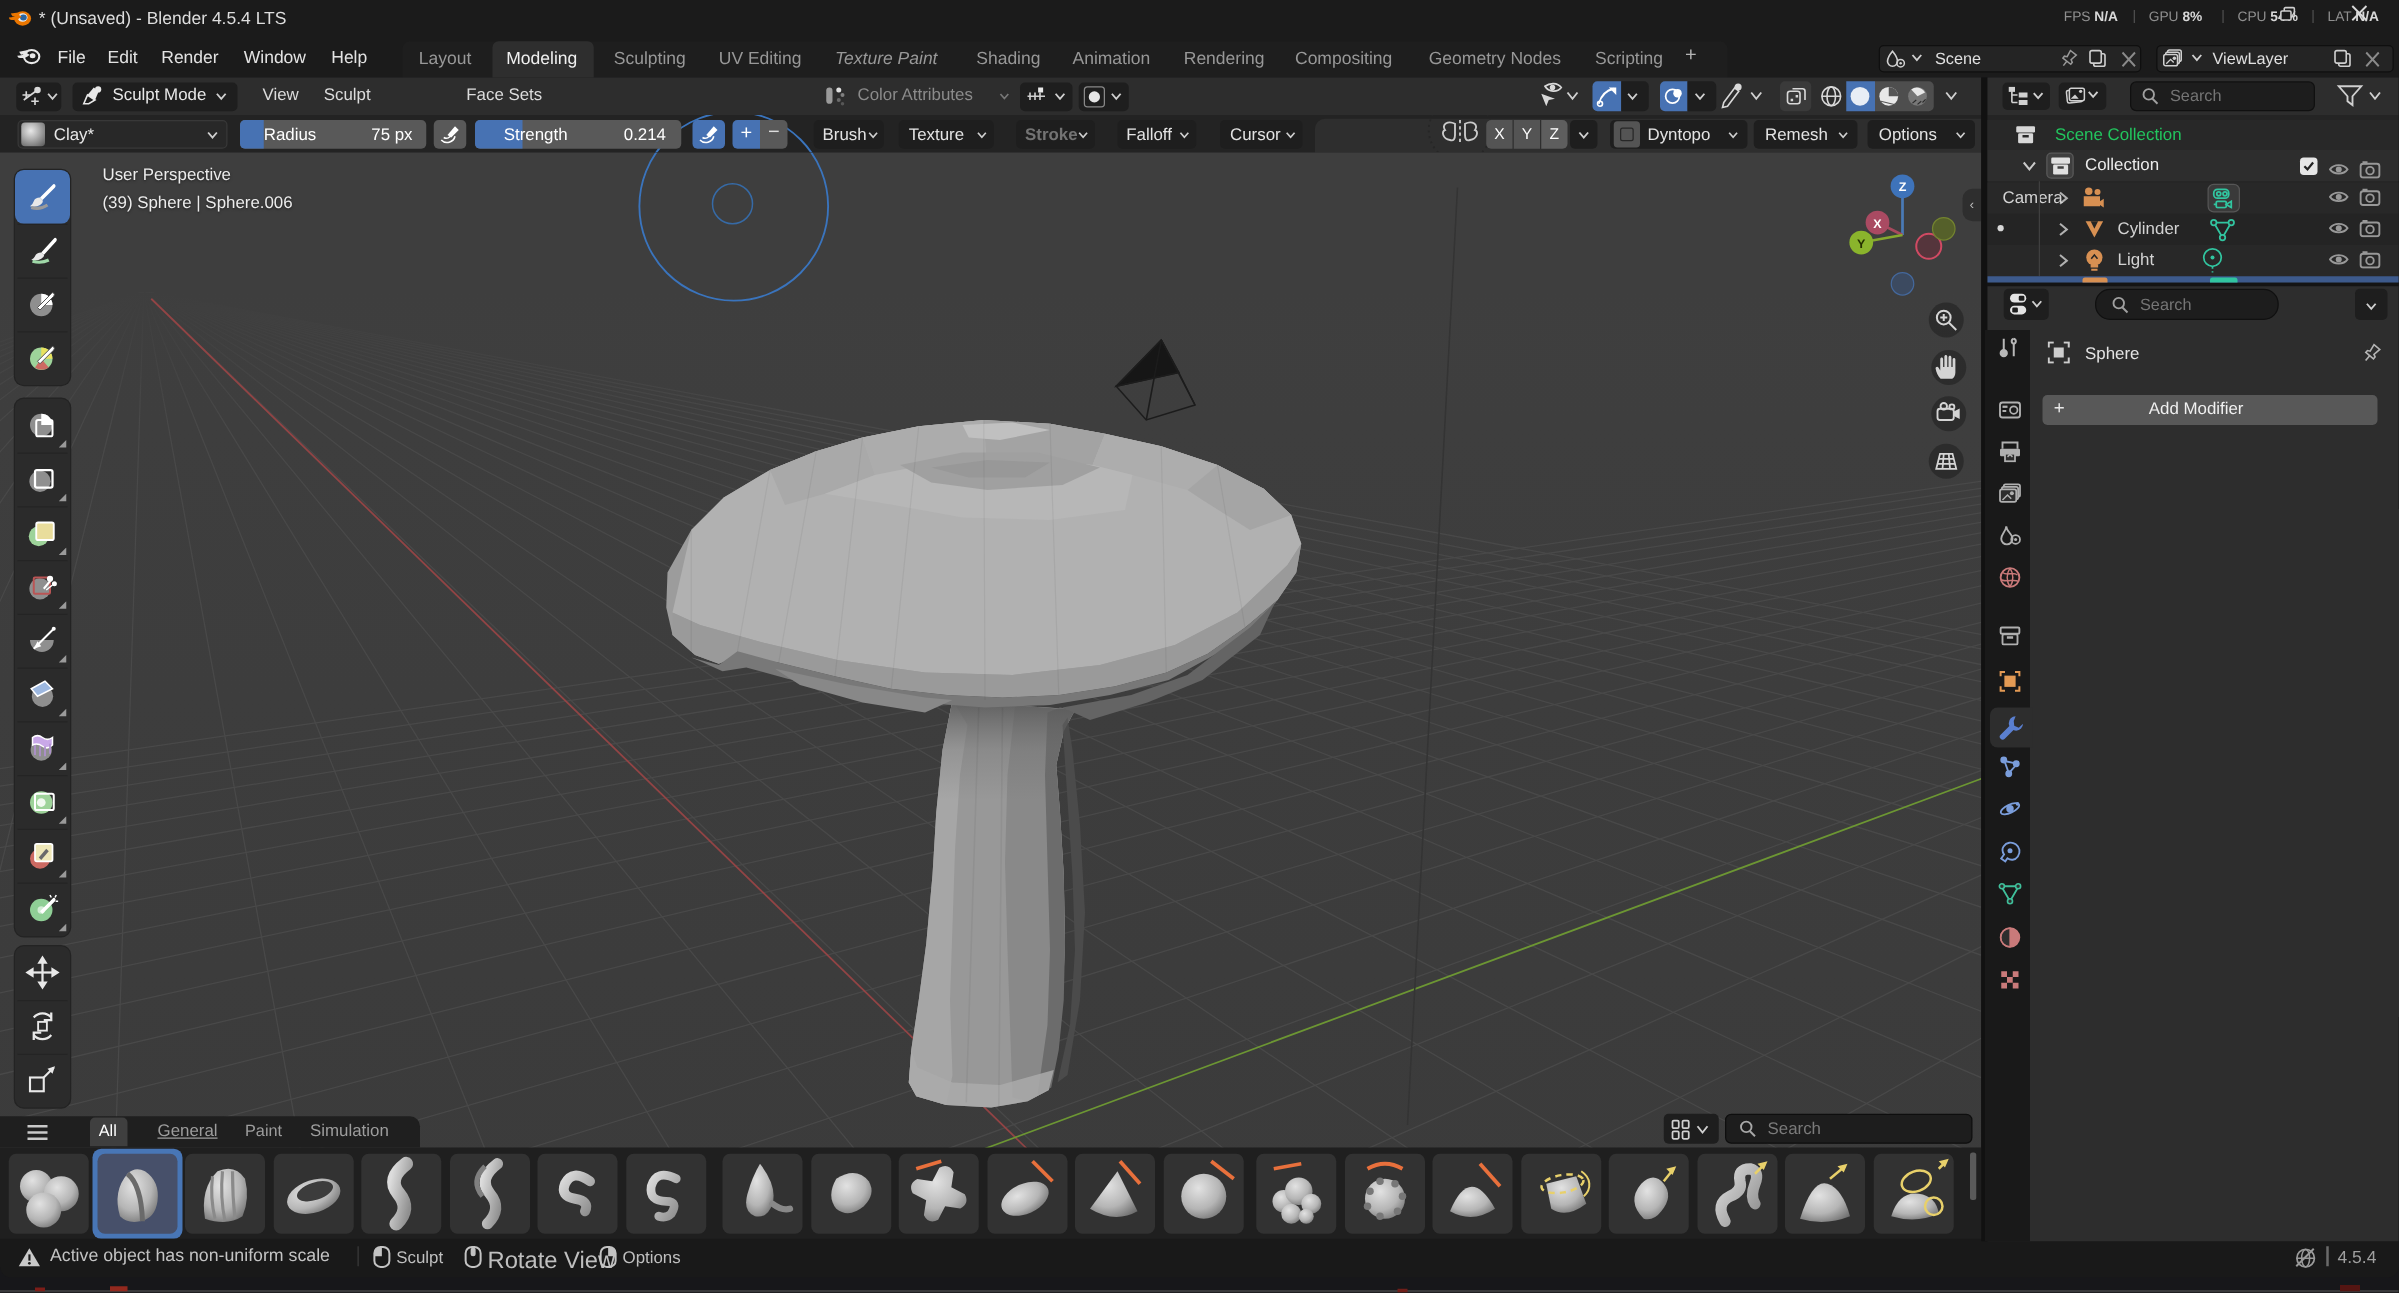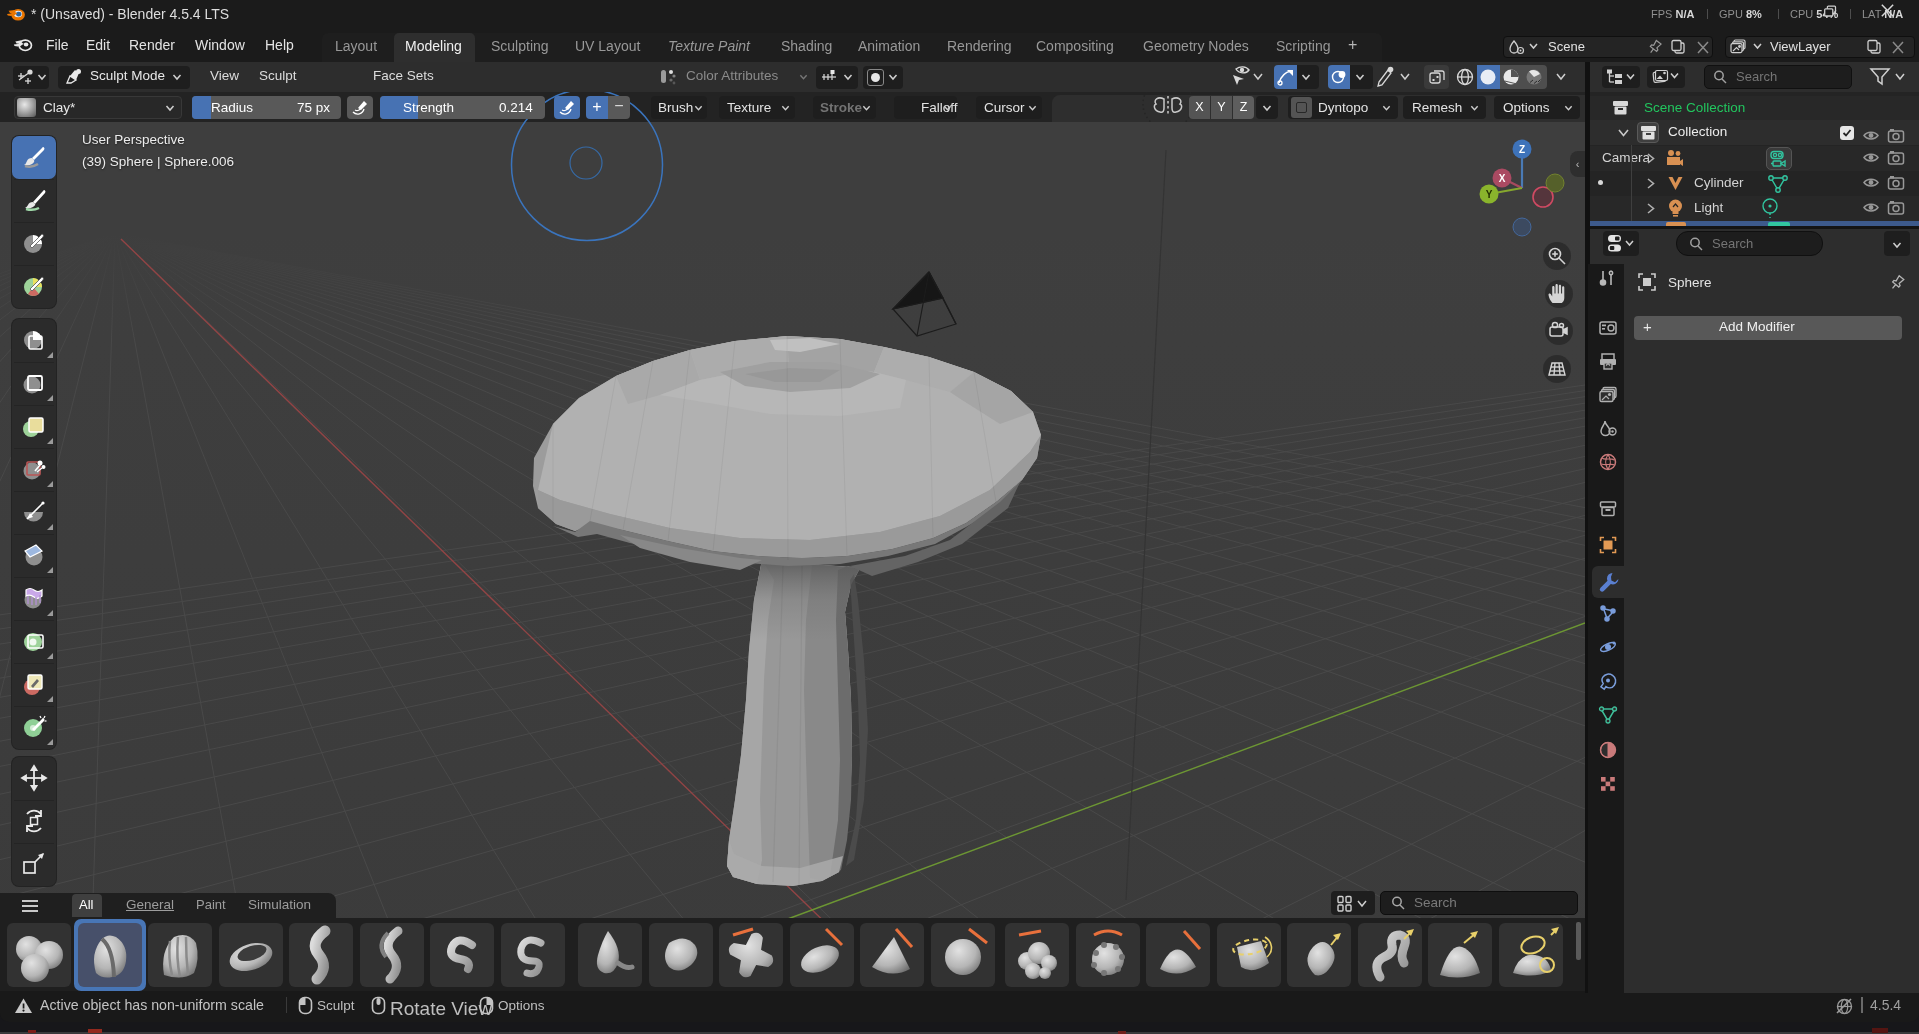--- a/index.html
+++ b/index.html
@@ -48,21 +48,21 @@
 <div class="txt" style="left:86px;top:37px;font-size:14px;color:#e3e3e3;">Edit</div>
 <div class="txt" style="left:129px;top:37px;font-size:14px;color:#e3e3e3;">Render</div>
 <div class="txt" style="left:195px;top:37px;font-size:14px;color:#e3e3e3;">Window</div>
 <div class="txt" style="left:265px;top:37px;font-size:14px;color:#e3e3e3;">Help</div>
 
 <div class="abs" style="left:322px;top:33px;width:1060px;height:29px;background:#1e1e1e;border-radius:6px 6px 0 0;"></div>
 <div class="abs" style="left:394px;top:33px;width:81px;height:29px;background:#2e2e2e;border-radius:5px 5px 0 0;"></div>
 <div class="txt" style="left:335px;top:38px;font-size:14px;color:#989898;">Layout</div>
 <div class="txt" style="left:405px;top:38px;font-size:14px;color:#f0f0f0;">Modeling</div>
 <div class="txt" style="left:491px;top:38px;font-size:14px;color:#989898;">Sculpting</div>
-<div class="txt" style="left:575px;top:38px;font-size:14px;color:#989898;">UV Layout</div>
+<div class="txt" style="left:575px;top:38px;font-size:14px;color:#989898;">UV Editing</div>
 <div class="txt" style="left:668px;top:38px;font-size:14px;color:#989898;font-style:italic;">Texture Paint</div>
 <div class="txt" style="left:781px;top:38px;font-size:14px;color:#989898;">Shading</div>
 <div class="txt" style="left:858px;top:38px;font-size:14px;color:#989898;">Animation</div>
 <div class="txt" style="left:947px;top:38px;font-size:14px;color:#989898;">Rendering</div>
 <div class="txt" style="left:1036px;top:38px;font-size:14px;color:#989898;">Compositing</div>
 <div class="txt" style="left:1143px;top:38px;font-size:14px;color:#989898;">Geometry Nodes</div>
 <div class="txt" style="left:1276px;top:38px;font-size:14px;color:#989898;">Scripting</div>
 <div class="txt" style="left:1348px;top:36px;font-size:16px;color:#b5b5b5;">+</div>
 
 <div class="abs" style="left:1503px;top:36px;width:210px;height:22px;background:#242424;border:1px solid #0f0f0f;border-radius:4px;"></div>
@@ -272,21 +272,21 @@
 <div class="txt" style="left:727px;top:100px;font-size:13.5px;color:#e3e3e3;">Texture</div>
 <svg class="abs" style="left:781px;top:104px;" width="9" height="8" viewBox="0 0 10 8">
       <path d="M1.5 2 L5 6 L8.5 2" stroke="#cfcfcf" stroke-width="1.5" fill="none"></path>
     </svg>
 <div class="abs" style="left:813px;top:96px;width:63px;height:23px;background:#1e1e1e;border-radius:4px;"></div>
 <div class="txt" style="left:820px;top:100px;font-size:13.5px;color:#737373;font-weight:bold;">Stroke</div>
 <svg class="abs" style="left:862px;top:104px;" width="9" height="8" viewBox="0 0 10 8">
       <path d="M1.5 2 L5 6 L8.5 2" stroke="#cfcfcf" stroke-width="1.5" fill="none"></path>
     </svg>
 <div class="abs" style="left:894px;top:96px;width:63px;height:23px;background:#1e1e1e;border-radius:4px;"></div>
-<div class="txt" style="left:901px;top:100px;font-size:13.5px;color:#e3e3e3;margin-left:20px;">Falloff</div>
+<div class="txt" style="left:901px;top:100px;font-size:13.5px;color:#e3e3e3;">Falloff</div>
 <svg class="abs" style="left:943px;top:104px;" width="9" height="8" viewBox="0 0 10 8">
       <path d="M1.5 2 L5 6 L8.5 2" stroke="#cfcfcf" stroke-width="1.5" fill="none"></path>
     </svg>
 <div class="abs" style="left:976px;top:96px;width:66px;height:23px;background:#1e1e1e;border-radius:4px;"></div>
 <div class="txt" style="left:984px;top:100px;font-size:13.5px;color:#e3e3e3;">Cursor</div>
 <svg class="abs" style="left:1028px;top:104px;" width="9" height="8" viewBox="0 0 10 8">
       <path d="M1.5 2 L5 6 L8.5 2" stroke="#cfcfcf" stroke-width="1.5" fill="none"></path>
     </svg>
 
 <svg class="abs" style="left:1138px;top:92px;width:60px;height:30px;" viewBox="0 0 60 30">

